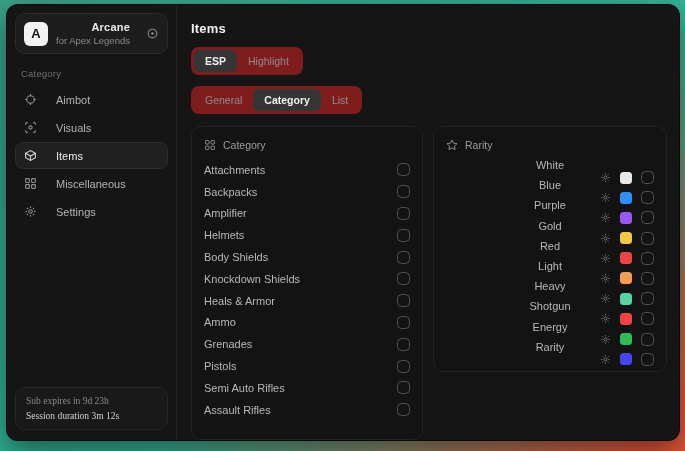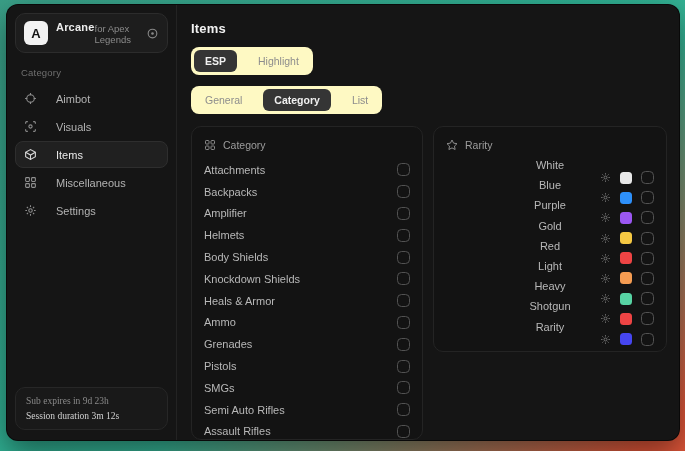--- a/index.html
+++ b/index.html
@@ -24,21 +24,21 @@
   .app-card {
     display:flex; align-items:center; gap:8px;
     background:#1d1d1d; border:1px solid #2c2c2c; border-radius:10px;
     padding:7px 8px;
   }
   .app-logo {
     width:24px; height:24px; border-radius:6px; background:#f2f2f2; color:#141414;
     font-weight:bold; font-size:13px; display:flex; align-items:center; justify-content:center;
     flex:0 0 24px;
   }
-  .app-meta { display:flex; flex-direction:row; }
+  .app-meta { display:flex; flex-direction:column;text-align:right; }
   .app-name { font-size:11px; font-weight:bold; color:#ececec; letter-spacing:.2px; }
   .app-sub  { font-size:9.5px; color:#8b8b8b; margin-top:2px; }
   .app-gear { margin-left:auto; color:#8a8a8a; display:flex; }
   .side-section { font-size:9.5px; color:#6f6f6f; margin:14px 6px 7px; letter-spacing:.2px; }
   .nav-item {
     display:flex; align-items:center; gap:19px; height:27px; padding:0 8px;
     border-radius:8px; border:1px solid transparent; color:#b3b3b3; font-size:11px;
     margin-bottom:1px; cursor:pointer;
   }
   .nav-item .nav-ico { display:flex; color:#8f8f8f; }
@@ -48,22 +48,22 @@
     margin-top:auto; background:#191919; border:1px solid #272727; border-radius:10px;
     padding:8px 10px;
     font-family:Liberation Serif, serif;
   }
   .sf1 { font-size:9.5px; color:#8a8a8a; }
   .sf2 { font-size:9.5px; color:#d2d2d2; margin-top:5px; }
   
   .main { flex:1; display:flex; flex-direction:column; padding:16px 12px 0 14px; min-width:0; }
   .main-title { font-size:13px; font-weight:bold; color:#f1f1f1; letter-spacing:.2px; }
   .tab-group {
-    display:inline-flex; align-self:flex-start; background:#fef9c3; border-radius:8px;
-    padding:3px; gap:10px; margin-top:11px;
+    display:inline-flex; align-self:flex-start; background:#7f1d1d; border-radius:8px;
+    padding:3px; gap:0; margin-top:11px;
   }
   .tab { font-size:10.5px; color:#8d8d8d; padding:5px 11px; border-radius:6px; cursor:pointer; }
   .tab.active { background:#353535; color:#f0f0f0; font-weight:bold; }
   .panels { display:flex; gap:10px; margin-top:12px; flex:1; min-height:0; align-items:flex-start; }
   .panel {
     background:#131313; border:1px solid #242424; border-radius:10px; padding:10px 12px;
   }
   .panel-cat { width:234px; height:100%; overflow:hidden; }
   .panel-rar { width:236px; }
   .panel-head { display:flex; align-items:center; gap:7px; color:#9c9c9c; font-size:10.5px; margin:2px 0 8px; }
@@ -224,24 +224,20 @@
             </div>
             <div class="row">
               <span class="row-label">Grenades</span>
               <span class="checkbox cat-check"></span>
             </div>
             <div class="row">
               <span class="row-label">Pistols</span>
               <span class="checkbox cat-check"></span>
             </div>
             <div class="row">
-              <span class="row-label">SMGs</span>
-              <span class="checkbox cat-check"></span>
-            </div>
-            <div class="row">
               <span class="row-label">Semi Auto Rifles</span>
               <span class="checkbox cat-check"></span>
             </div>
             <div class="row">
               <span class="row-label">Assault Rifles</span>
               <span class="checkbox cat-check"></span>
             </div>
           </div>
       </div>
 
@@ -354,20 +350,33 @@
                   <svg width="11" height="11" viewBox="0 0 24 24" fill="none" stroke="currentColor" stroke-width="2">
                     <circle cx="12" cy="12" r="3.2"></circle>
                     <path d="M12 2.5v3M12 18.5v3M2.5 12h3M18.5 12h3M5.2 5.2l2.2 2.2M16.6 16.6l2.2 2.2M18.8 5.2l-2.2 2.2M7.4 16.6l-2.2 2.2"></path>
                   </svg>
                 </span>
                 <span class="swatch" style="background: rgb(238, 68, 68);"></span>
                 <span class="checkbox"></span>
               </span>
             </div>
             <div class="row rar-row">
+              <span class="row-label">Energy</span>
+              <span class="rar-right">
+                <span class="gear-btn">
+                  <svg width="11" height="11" viewBox="0 0 24 24" fill="none" stroke="currentColor" stroke-width="2">
+                    <circle cx="12" cy="12" r="3.2"></circle>
+                    <path d="M12 2.5v3M12 18.5v3M2.5 12h3M18.5 12h3M5.2 5.2l2.2 2.2M16.6 16.6l2.2 2.2M18.8 5.2l-2.2 2.2M7.4 16.6l-2.2 2.2"></path>
+                  </svg>
+                </span>
+                <span class="swatch" style="background: rgb(46, 189, 89);"></span>
+                <span class="checkbox"></span>
+              </span>
+            </div>
+            <div class="row rar-row">
               <span class="row-label">Rarity</span>
               <span class="rar-right">
                 <span class="gear-btn">
                   <svg width="11" height="11" viewBox="0 0 24 24" fill="none" stroke="currentColor" stroke-width="2">
                     <circle cx="12" cy="12" r="3.2"></circle>
                     <path d="M12 2.5v3M12 18.5v3M2.5 12h3M18.5 12h3M5.2 5.2l2.2 2.2M16.6 16.6l2.2 2.2M18.8 5.2l-2.2 2.2M7.4 16.6l-2.2 2.2"></path>
                   </svg>
                 </span>
                 <span class="swatch" style="background: rgb(70, 70, 240);"></span>
                 <span class="checkbox"></span>

